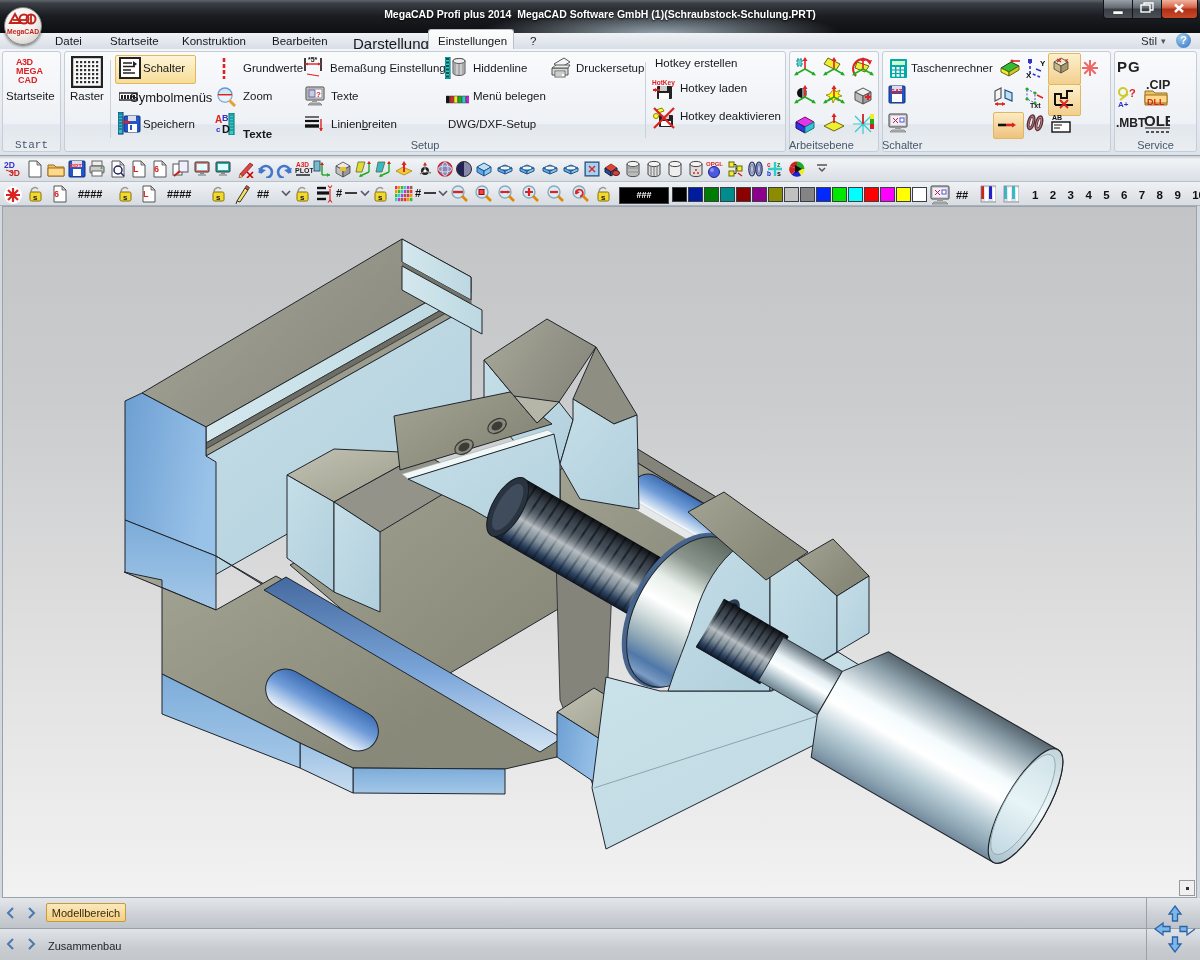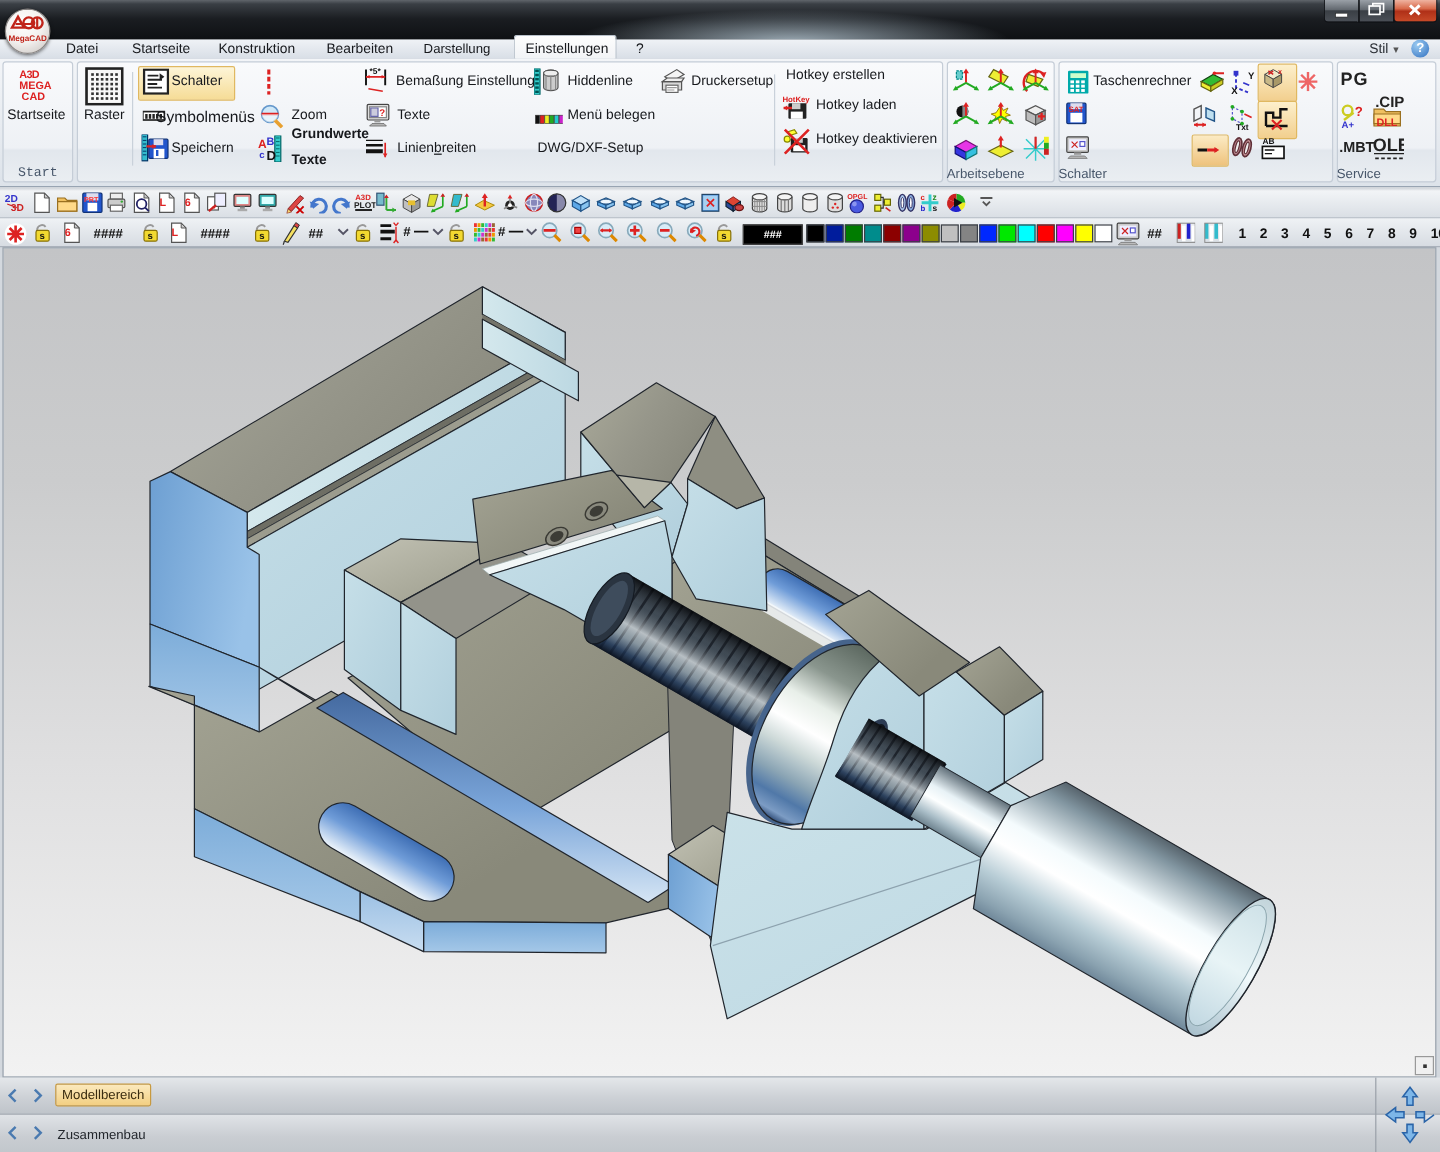--- a/index.html
+++ b/index.html
@@ -1,18 +1,19 @@
 <!DOCTYPE html>
 <html><head><meta charset="utf-8"><style>
 html,body{margin:0;padding:0;width:1200px;height:960px;overflow:hidden;font-family:"Liberation Sans",sans-serif;}
 #app{position:absolute;left:0;top:0;width:1200px;height:960px;background:#d3d8de;}
 </style></head><body>
 <div id="app">
 <div style="position:absolute;left:0px;top:0px;width:1200px;height:33px;background:linear-gradient(#60656b 0%,#3a3f45 10%,#1a1d21 48%,#0e1013 100%);"></div>
 <div style="position:absolute;left:400px;top:0px;width:520px;height:33px;background:radial-gradient(ellipse 50% 115% at 50% 105%,rgba(190,208,220,0.8),rgba(190,208,220,0) 70%);"></div>
+<div style="position:absolute;left:0px;top:8px;font-size:10.5px;color:#fff;font-weight:bold;white-space:nowrap;width:1200px;text-align:center;text-shadow:0 1px 2px #000;">MegaCAD Profi plus 2014&nbsp; MegaCAD Software GmbH (1)(Schraubstock-Schulung.PRT)</div>
 <div style="position:absolute;left:1103px;top:0px;width:28px;height:18px;border:1px solid #111317;border-top:none;background:linear-gradient(#9aa0a7 0%,#62686f 45%,#3a3f45 50%,#4a4f56 100%);border-radius:0 0 0 4px;"><svg width="28" height="18">
         <rect x="9" y="11" width="10" height="3.2" fill="#fff" stroke="#222" stroke-width="0.5"></rect>
       </svg></div>
 <div style="position:absolute;left:1132px;top:0px;width:28px;height:18px;border:1px solid #111317;border-top:none;background:linear-gradient(#9aa0a7 0%,#62686f 45%,#3a3f45 50%,#4a4f56 100%);"><svg width="28" height="18">
         <rect x="8" y="5" width="9" height="7" fill="none" stroke="#fff" stroke-width="1.4"></rect>
         <path d="M11 5 v-2 h9 v7 h-3" fill="none" stroke="#fff" stroke-width="1.3"></path>
       </svg></div>
 <div style="position:absolute;left:1161px;top:0px;width:35px;height:18px;border:1px solid #111317;border-top:none;border-radius:0 0 4px 4px;background:linear-gradient(#efb3a0 0%,#d8694a 40%,#b03018 52%,#c84a28 100%);"><svg width="35" height="18">
         <path d="M13 4.5 L21 12 M21 4.5 L13 12" stroke="#fff" stroke-width="2.4"></path>
       </svg></div>
@@ -23,36 +24,37 @@
         <circle cx="26" cy="11" r="4.5" fill="none" stroke="#c0241a" stroke-width="2"></circle>
         <path d="M26 6.5 v9" stroke="#c0241a" stroke-width="1.8"></path>
         <text x="2" y="26" font-size="6.8" font-weight="bold" fill="#c0241a">MegaCAD</text>
       </svg></div>
 <div style="position:absolute;left:0px;top:33px;width:1200px;height:16px;background:linear-gradient(#eff2f6,#d8dee6);border-bottom:1px solid #b8c0ca;"></div>
 <div style="position:absolute;left:428px;top:29px;width:86px;height:20px;background:linear-gradient(#fdfdfd,#f1f3f6);border:1px solid #b8c0ca;border-bottom:none;border-radius:3px 3px 0 0;box-sizing:border-box;"></div>
 <div style="position:absolute;left:55px;top:35px;font-size:11.5px;color:#16181c;font-weight:normal;white-space:nowrap;">Datei</div>
 <div style="position:absolute;left:110px;top:35px;font-size:11.5px;color:#16181c;font-weight:normal;white-space:nowrap;">Startseite</div>
 <div style="position:absolute;left:182px;top:35px;font-size:11.5px;color:#16181c;font-weight:normal;white-space:nowrap;">Konstruktion</div>
 <div style="position:absolute;left:272px;top:35px;font-size:11.5px;color:#16181c;font-weight:normal;white-space:nowrap;">Bearbeiten</div>
-<div style="position:absolute;left:353px;top:35px;font-size:11px;color:#16181c;font-weight:normal;white-space:nowrap;">Darstellung</div>
+<div style="position:absolute;left:353px;top:35px;font-size:15px;color:#16181c;font-weight:normal;white-space:nowrap;">Darstellung</div>
 <div style="position:absolute;left:438px;top:35px;font-size:11.5px;color:#16181c;font-weight:normal;white-space:nowrap;">Einstellungen</div>
 <div style="position:absolute;left:530px;top:35px;font-size:11.5px;color:#16181c;font-weight:normal;white-space:nowrap;">?</div>
 <div style="position:absolute;left:1141px;top:35px;font-size:11.5px;color:#2a2e34;font-weight:normal;white-space:nowrap;">Stil</div>
 <div style="position:absolute;left:1161px;top:36px;font-size:9px;color:#555;font-weight:normal;white-space:nowrap;">▾</div>
 <div style="position:absolute;left:1176px;top:33px;width:15px;height:15px;border-radius:50%;background:radial-gradient(circle at 35% 30%,#9ecdf2,#2f6fc0);color:#fff;font-size:11px;font-weight:bold;text-align:center;line-height:15px;">?</div>
 <div style="position:absolute;left:0px;top:49px;width:1200px;height:107px;background:linear-gradient(#f3f5f8,#dde3ea);border-bottom:1px solid #98a4b2;box-sizing:border-box;"></div>
 <div style="position:absolute;left:2px;top:51px;width:59px;height:101px;border:1px solid #c5cdd7;border-radius:3px;background:linear-gradient(#f9fafc 0%,#eef1f5 72%,#e2e7ed 74%,#eaeef2 100%);box-sizing:border-box;"></div>
 <div style="position:absolute;left:2px;top:139px;font-size:11px;color:#47566a;font-weight:normal;white-space:nowrap;width:59px;text-align:center;font-family:Liberation Mono, monospace;">Start</div>
 <div style="position:absolute;left:64px;top:51px;width:722px;height:101px;border:1px solid #c5cdd7;border-radius:3px;background:linear-gradient(#f9fafc 0%,#eef1f5 72%,#e2e7ed 74%,#eaeef2 100%);box-sizing:border-box;"></div>
+<div style="position:absolute;left:64px;top:139px;font-size:11px;color:#47566a;font-weight:normal;white-space:nowrap;width:722px;text-align:center;">Setup</div>
 <div style="position:absolute;left:789px;top:51px;width:90px;height:101px;border:1px solid #c5cdd7;border-radius:3px;background:linear-gradient(#f9fafc 0%,#eef1f5 72%,#e2e7ed 74%,#eaeef2 100%);box-sizing:border-box;"></div>
 <div style="position:absolute;left:789px;top:139px;font-size:11px;color:#47566a;font-weight:normal;white-space:nowrap;width:90px;text-align:left;">Arbeitsebene</div>
 <div style="position:absolute;left:882px;top:51px;width:229px;height:101px;border:1px solid #c5cdd7;border-radius:3px;background:linear-gradient(#f9fafc 0%,#eef1f5 72%,#e2e7ed 74%,#eaeef2 100%);box-sizing:border-box;"></div>
 <div style="position:absolute;left:882px;top:139px;font-size:11px;color:#47566a;font-weight:normal;white-space:nowrap;width:229px;text-align:left;">Schalter</div>
 <div style="position:absolute;left:1114px;top:51px;width:83px;height:101px;border:1px solid #c5cdd7;border-radius:3px;background:linear-gradient(#f9fafc 0%,#eef1f5 72%,#e2e7ed 74%,#eaeef2 100%);box-sizing:border-box;"></div>
-<div style="position:absolute;left:1114px;top:139px;font-size:11px;color:#47566a;font-weight:normal;white-space:nowrap;width:83px;">Service</div>
+<div style="position:absolute;left:1114px;top:139px;font-size:11px;color:#47566a;font-weight:normal;white-space:nowrap;width:83px;text-align:center;">Service</div>
 <svg style="position:absolute;left:16px;top:56px" width="34" height="28" viewBox="0 0 34 28">
       <text x="0" y="9" font-size="9" font-weight="bold" fill="#d22" letter-spacing="-0.5">A3D</text>
       <text x="0" y="18" font-size="9" font-weight="bold" fill="#d22">MEGA</text>
       <text x="2" y="27" font-size="9" font-weight="bold" fill="#d22">CAD</text>
     </svg>
 <div style="position:absolute;left:6px;top:90px;font-size:11.5px;color:#16181c;font-weight:normal;white-space:nowrap;">Startseite</div>
 <svg style="position:absolute;left:71px;top:56px" width="32" height="32" viewBox="0 0 32 32">
       <rect x="1" y="1" width="30" height="30" fill="#f8f8f8" stroke="#222" stroke-width="2.4"></rect>
       <rect x="5" y="5" width="2.2" height="2.2" fill="#333"></rect>
       <rect x="5" y="9" width="2.2" height="2.2" fill="#333"></rect>
@@ -116,21 +118,21 @@
       <rect x="10" y="4" width="8" height="5" fill="#dde"></rect>
       <rect x="10" y="12" width="9" height="8" fill="#fff"></rect>
       <rect x="12" y="13" width="2" height="5" fill="#2255cc"></rect>
       <path d="M4 10 h8" stroke="#d22" stroke-width="2"></path>
       <path d="M12 10 l-3 -2 v4 z" fill="#d22"></path>
     </svg>
 <div style="position:absolute;left:143px;top:118px;font-size:11.5px;color:#16181c;font-weight:normal;white-space:nowrap;">Speichern</div>
 <svg style="position:absolute;left:221px;top:57px" width="8" height="22" viewBox="0 0 8 22">
       <path d="M3 1 v4 M3 7 v4 M3 13 v4 M3 19 v3" stroke="#d22" stroke-width="2.6"></path>
     </svg>
-<div style="position:absolute;left:243px;top:62px;font-size:11.5px;color:#16181c;font-weight:bold;white-space:nowrap;margin-top:44px;">Grundwerte</div>
+<div style="position:absolute;left:243px;top:62px;font-size:11.5px;color:#16181c;font-weight:normal;white-space:nowrap;">Grundwerte</div>
 <svg style="position:absolute;left:216px;top:87px" width="21" height="20" viewBox="0 0 21 20">
       <circle cx="9" cy="8" r="7" fill="#cfe8f8" stroke="#69c" stroke-width="1.4"></circle>
       <path d="M2 8 h14" stroke="#d22" stroke-width="2"></path>
       <path d="M13 13 l6 6" stroke="#e8a030" stroke-width="3"></path>
       <path d="M2 8 a7 7 0 0 0 14 0" fill="#fff" fill-opacity="0.5"></path>
     </svg>
 <div style="position:absolute;left:243px;top:90px;font-size:11.5px;color:#16181c;font-weight:normal;white-space:nowrap;">Zoom</div>
 <svg style="position:absolute;left:215px;top:113px" width="22" height="22" viewBox="0 0 22 22">
       <rect x="14" y="0" width="5" height="22" fill="#3cc" stroke="#066"></rect>
       <path d="M15 2 h3 M15 5 h3 M15 8 h3 M15 11 h3 M15 14 h3 M15 17 h3" stroke="#066" stroke-width="0.8"></path>

